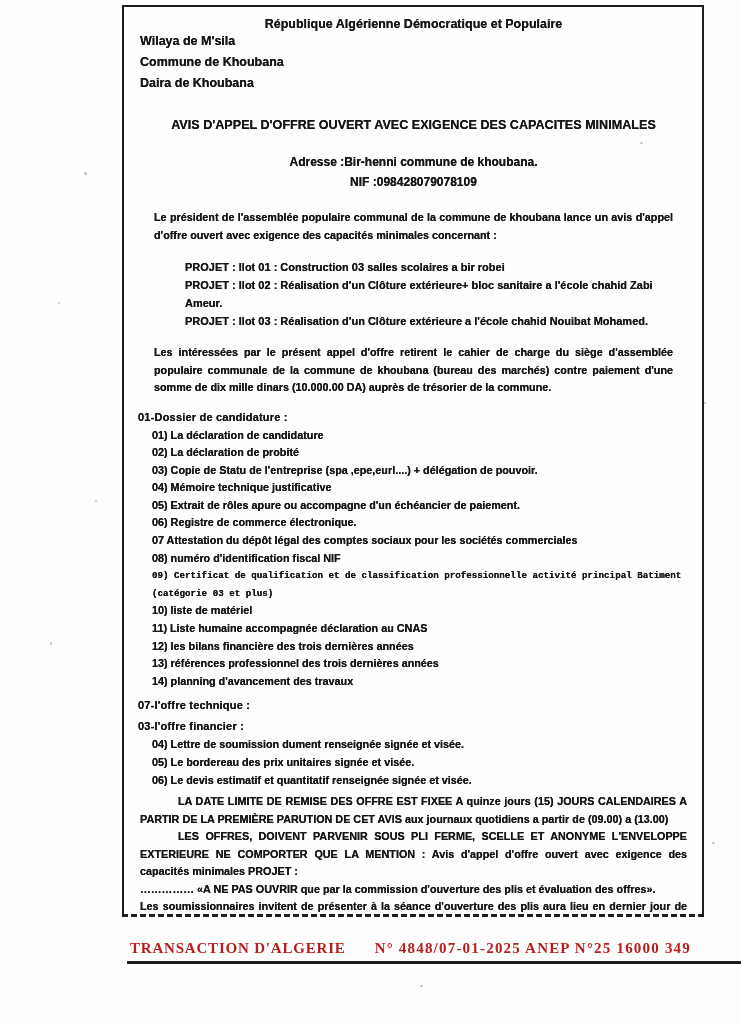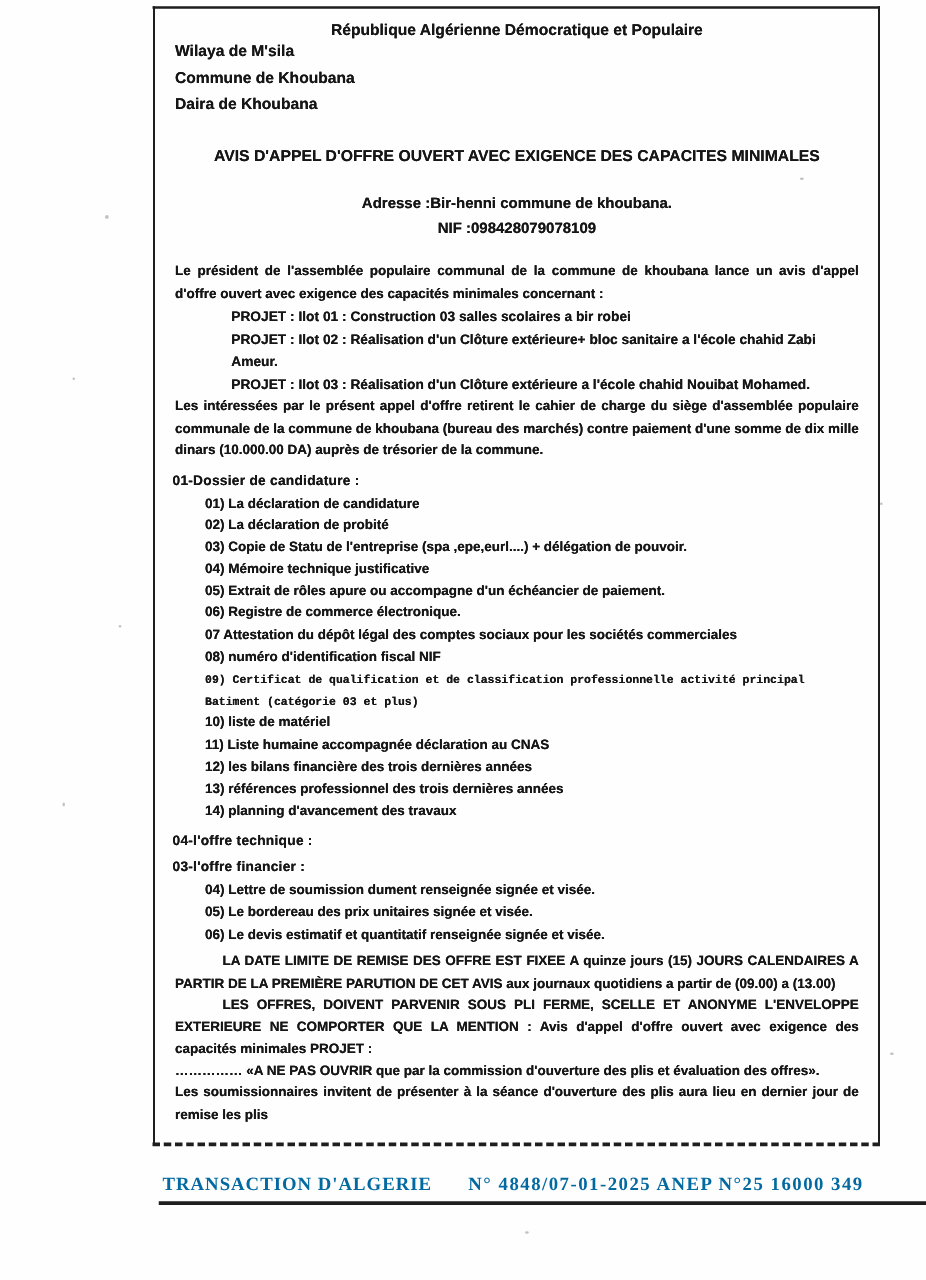--- a/index.html
+++ b/index.html
@@ -20,38 +20,38 @@
   }
   .ink{ text-shadow:0 0 .5px currentColor; }
   .republic{ text-align:center;font-weight:700;font-size:12.5px;margin-top:2px; }
   .org-line{ font-weight:700;font-size:12.5px;line-height:21px; }
   .title-block{ text-align:center;margin-top:24px; }
   .title-main{ font-weight:700;font-size:12.6px; }
   .title-address{ font-weight:700;font-size:12px;margin-top:23px; }
   .title-nif{ font-weight:700;font-size:12px;margin-top:6px; }
   .para{
     font-weight:700;font-size:10.8px;line-height:17.5px;
-    margin:0;text-align:justify;
+    margin:14px;text-align:justify;
   }
   .lead{ margin-top:20px; }
   .projects{ margin:1px 0 0 45px; }
   .projects .list-item{ font-weight:700;font-size:11px;line-height:18px; }
   .section-heading{
     font-weight:700;font-size:11px;margin:9px 0 4px -2px;letter-spacing:.2px;
   }
-  .section-list{ margin-left:24px; }
+  .section-list{ margin-left:12px; }
   .section-list .list-item{ font-weight:700;font-size:10.8px;line-height:17.6px; }
   .section-list.dossier .list-item:nth-child(9){ font-size:9.2px;font-family:Liberation Mono, monospace; }
   .closing{ margin-top:4px; }
   .closing p{ margin:0; }
   .closing .indent{ text-indent:38px; }
   
   .footer{
     position:absolute;left:130px;top:920px;right:0;display:flex;align-items:baseline;
-    font-family:"Liberation Serif", serif;font-weight:700;font-size:15px;color:#0369a1;
+    font-family:"Liberation Serif", serif;font-weight:700;font-size:15px;color:#b91c1c;
   }
   .footer .left{ letter-spacing:.8px; }
   .footer .right{ margin-left:auto;margin-right:50px;letter-spacing:1.2px;white-space:nowrap;margin-top:20px; }
   .bottom-rule{
     position:absolute;left:127px;top:961px;right:0;height:0;
     border-top:3px solid #1e1e1e;
   }
   
   .speck{ position:absolute;background:#8f8f8f;border-radius:50%;opacity:.55; }
 </style>
@@ -98,21 +98,21 @@
         <div class="list-item">09) Certificat de qualification et de classification professionnelle activité principal Batiment (catégorie 03 et plus)</div>
         <div class="list-item">10) liste de matériel</div>
         <div class="list-item">11) Liste humaine accompagnée déclaration au CNAS</div>
         <div class="list-item">12) les bilans financière des trois dernières années</div>
         <div class="list-item">13) références professionnel des trois dernières années</div>
         <div class="list-item">14) planning d'avancement des travaux</div>
       </div>
   </div>
 
   <div>
-    <div class="section-heading">04-l'offre technique :</div>
+    <div class="section-heading">07-l'offre technique :</div>
   </div>
 
   <div>
     <div class="section-heading">03-l'offre financier :</div>
     <div class="section-list">
         <div class="list-item">04) Lettre de soumission dument renseignée signée et visée.</div>
         <div class="list-item">05) Le bordereau des prix unitaires signée et visée.</div>
         <div class="list-item">06) Le devis estimatif et quantitatif renseignée signée et visée.</div>
       </div>
   </div>

